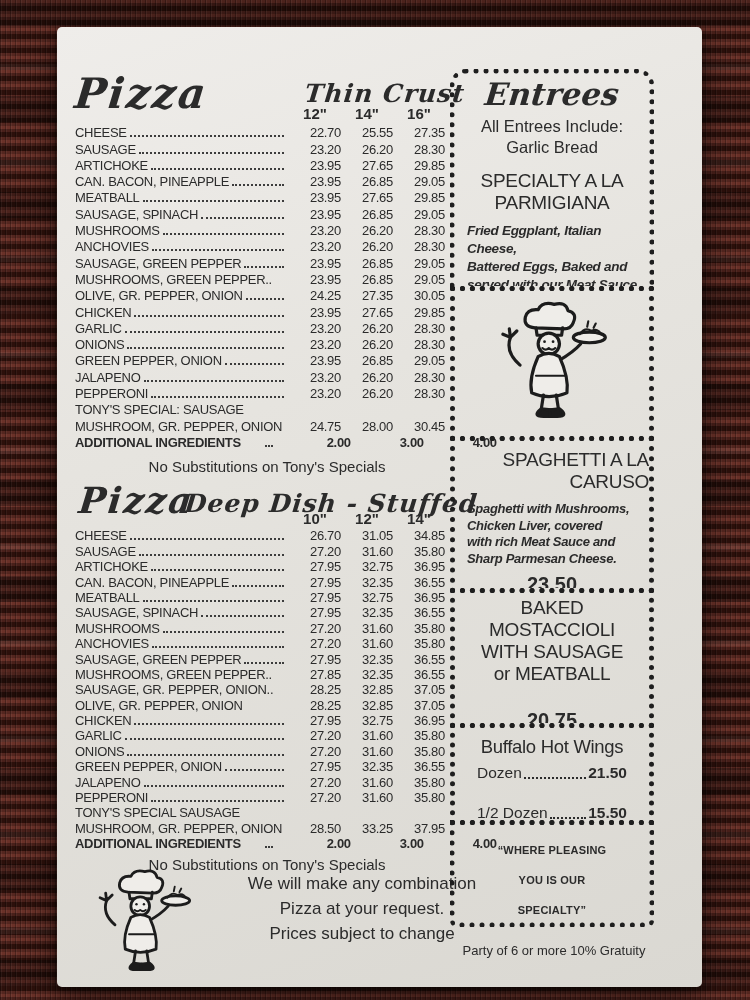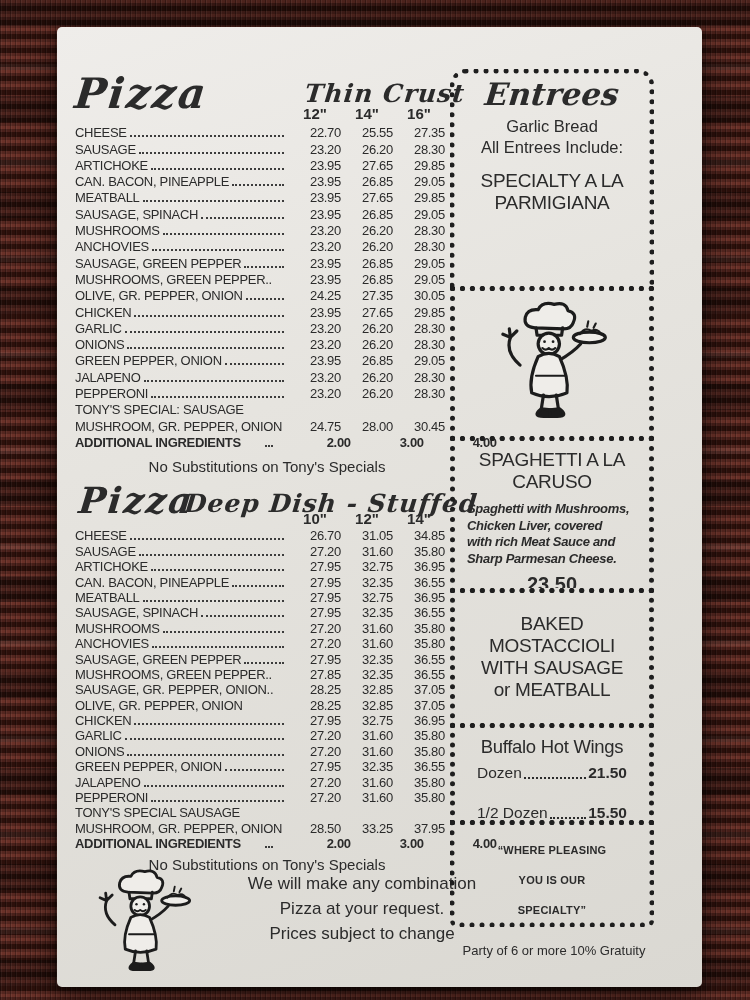--- a/index.html
+++ b/index.html
@@ -402,26 +402,31 @@
       <div>We will make any combination</div>
       <div>Pizza at your request.</div>
       <div>Prices subject to change</div>
     </div>
 
   <div class="abs" style="left:393px;top:42px;width:204px;">
 
     <div class="ebox first" style="height:222px;">
       <div class="script entrees-title">Entrees</div>
       <div class="inc-lines">
+          <div>All Entrees Include:</div>
           <div>Garlic Bread</div>
-          <div>All Entrees Include:</div>
         </div>
       <div class="ename">
           <div>SPECIALTY A LA</div>
           <div>PARMIGIANA</div>
+        </div>
+      <div class="edesc">
+          <div>Fried Eggplant, Italian Cheese,</div>
+          <div>Battered Eggs, Baked and</div>
+          <div>served with our Meat Sauce.</div>
         </div>
 
     </div>
 
     <div class="ebox" style="height:155px;">
       <div style="margin-top:8px;">
         <svg viewBox="0 0 120 120" width="128" height="128">
           <g class="chef">
             <path d="M30 62 Q16 50 21 36"></path>
             <path d="M21 36 l-7 -3 M21 36 l-1 -8 M21 36 l6 -6"></path>
@@ -439,35 +444,35 @@
             <path d="M45 72 l28 0" stroke-width="2"></path>
             <path d="M52 90 l-2 13 M64 90 l2 13"></path>
             <path d="M50 103 q-9 7 2 7 l7 0 l0 -6 z" fill="#1c1c1c"></path>
             <path d="M67 103 q9 7 -2 7 l-7 0 l0 -6 z" fill="#1c1c1c"></path>
           </g>
         </svg>
       </div>
     </div>
 
     <div class="ebox" style="height:157px;">
-      <div class="ename" style="margin-top:8px;">
+      <div class="ename" style="margin-top:8px;text-align:right;">
           <div>SPAGHETTI A LA</div>
           <div>CARUSO</div>
         </div>
       <div class="edesc" style="font-size:13px;line-height:16.5px;">
           <div>Spaghetti with Mushrooms,</div>
           <div>Chicken Liver, covered</div>
           <div>with rich Meat Sauce and</div>
           <div>Sharp Parmesan Cheese.</div>
         </div>
       <div class="eprice" style="margin-top:6px;">23.50</div>
     </div>
 
     <div class="ebox" style="height:140px;">
-      <div class="ename" style="margin-top:20px;">
+      <div class="ename" style="margin-top:4px;">
           <div>BAKED</div>
           <div>MOSTACCIOLI</div>
           <div>WITH SAUSAGE</div>
           <div>or MEATBALL</div>
         </div>
       <div class="eprice">20.75</div>
     </div>
 
     <div class="ebox" style="height:102px;">
       <div class="wings-title">Buffalo Hot Wings</div>

